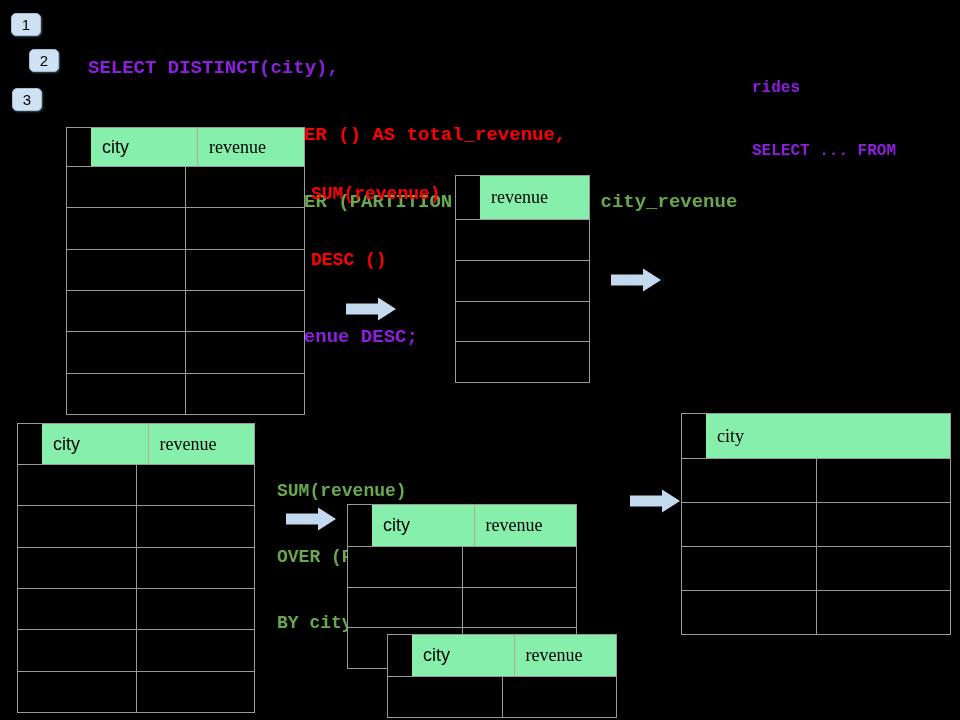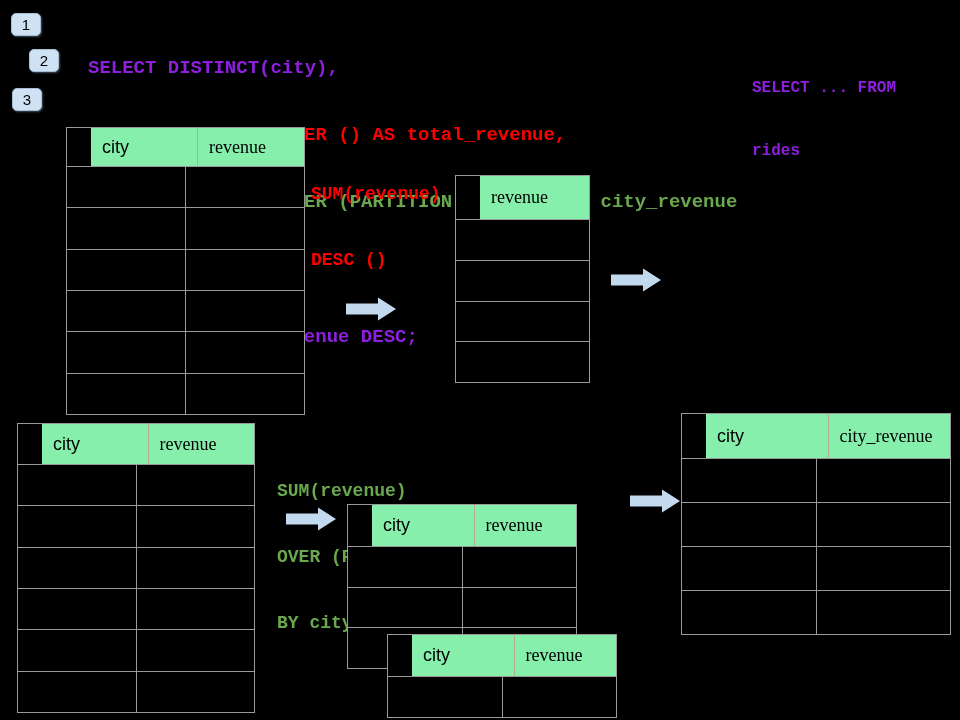--- a/index.html
+++ b/index.html
@@ -74,22 +74,22 @@
 
   <div id="sql-code" class="mono">
     <span class="code-line c-purple">SELECT DISTINCT(city),</span>
     <span class="code-line c-red ind4">SUM(revenue) OVER () AS total_revenue,</span>
     <span class="code-line c-green ind4">SUM(revenue) OVER (PARTITION BY city) as city_revenue</span>
     <span class="code-line c-purple ind2">FROM rides</span>
     <span class="code-line c-purple ind2">ORDER by city_revenue DESC;</span>
   </div>
 
   <div id="side-snippet" class="mono c-purple">
+    <span class="code-line">rides</span>
     <span class="code-line">SELECT ... FROM</span>
-    <span class="code-line">rides</span>
   </div>
 
   <div id="label-total" class="mono c-red">
     <span class="code-line">SUM(revenue)</span>
     <span class="code-line">DESC ()</span>
   </div>
 
   <div id="label-partition" class="mono c-green">
     <span class="code-line">SUM(revenue)</span>
     <span class="code-line">OVER (PARTITION</span>
@@ -212,21 +212,20 @@
       <div class="trow">
           <div class="td"></div>
           <div class="td"></div>
         </div>
     </div>
   </div>
 
   <div class="tbl" id="tbl-result">
     <div class="thead">
       <div class="th">city</div>
-      <div class="th">city_revenue</div>
     </div>
     <div class="tbody">
       <div class="trow">
           <div class="td"></div>
           <div class="td"></div>
         </div>
       <div class="trow">
           <div class="td"></div>
           <div class="td"></div>
         </div>

